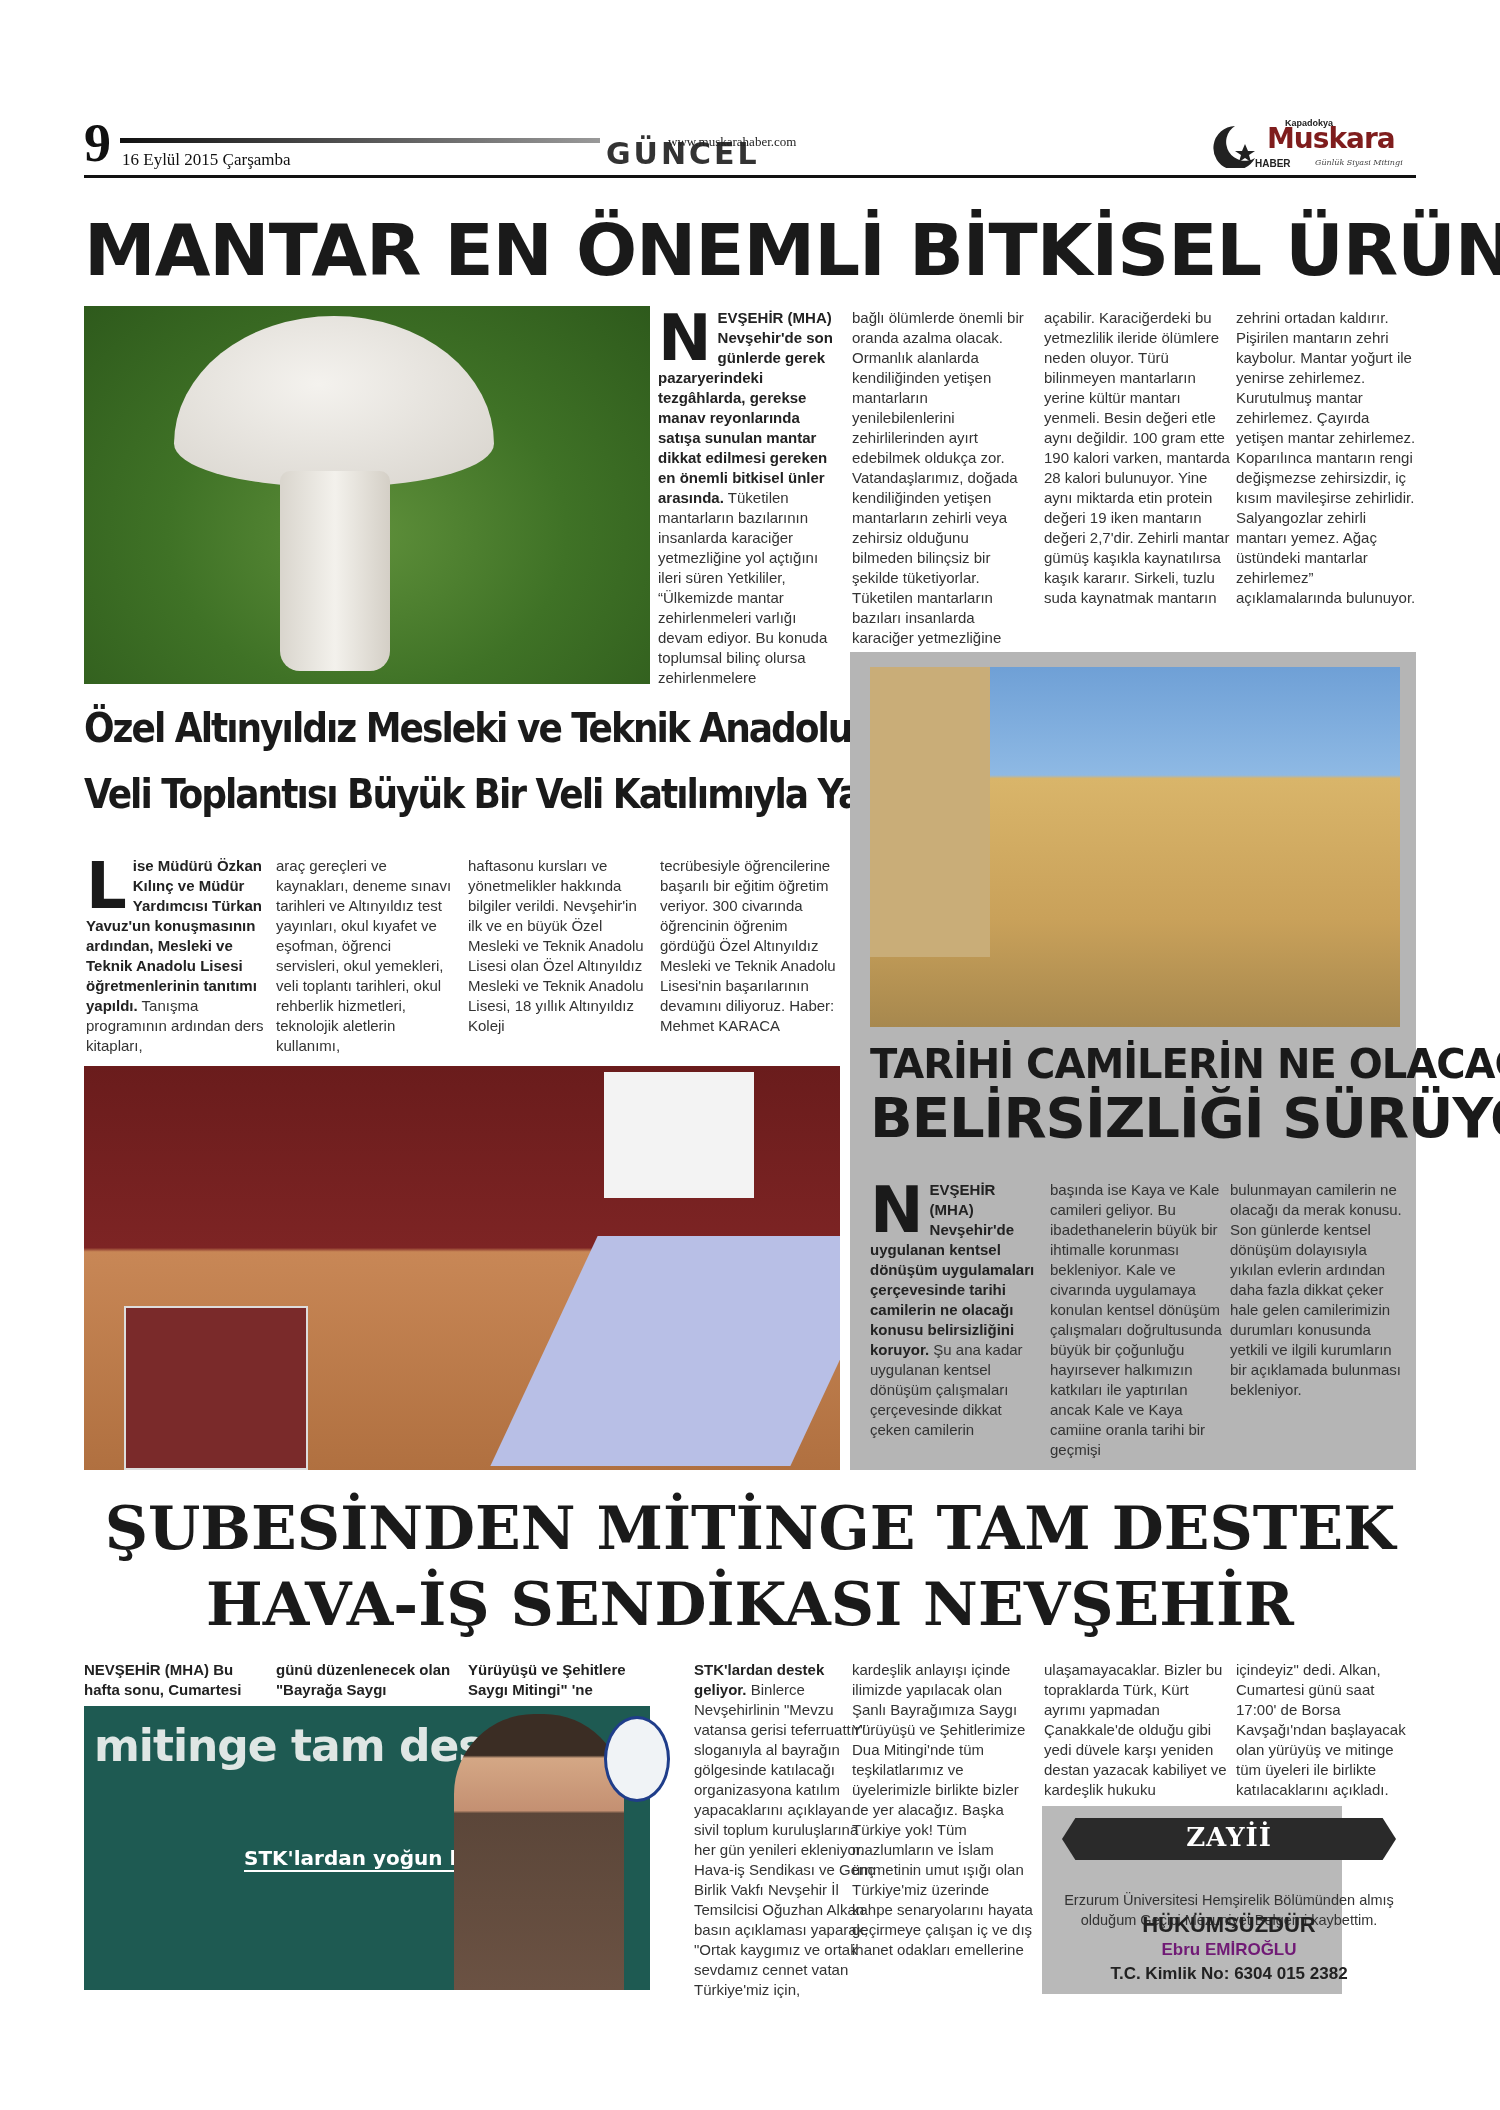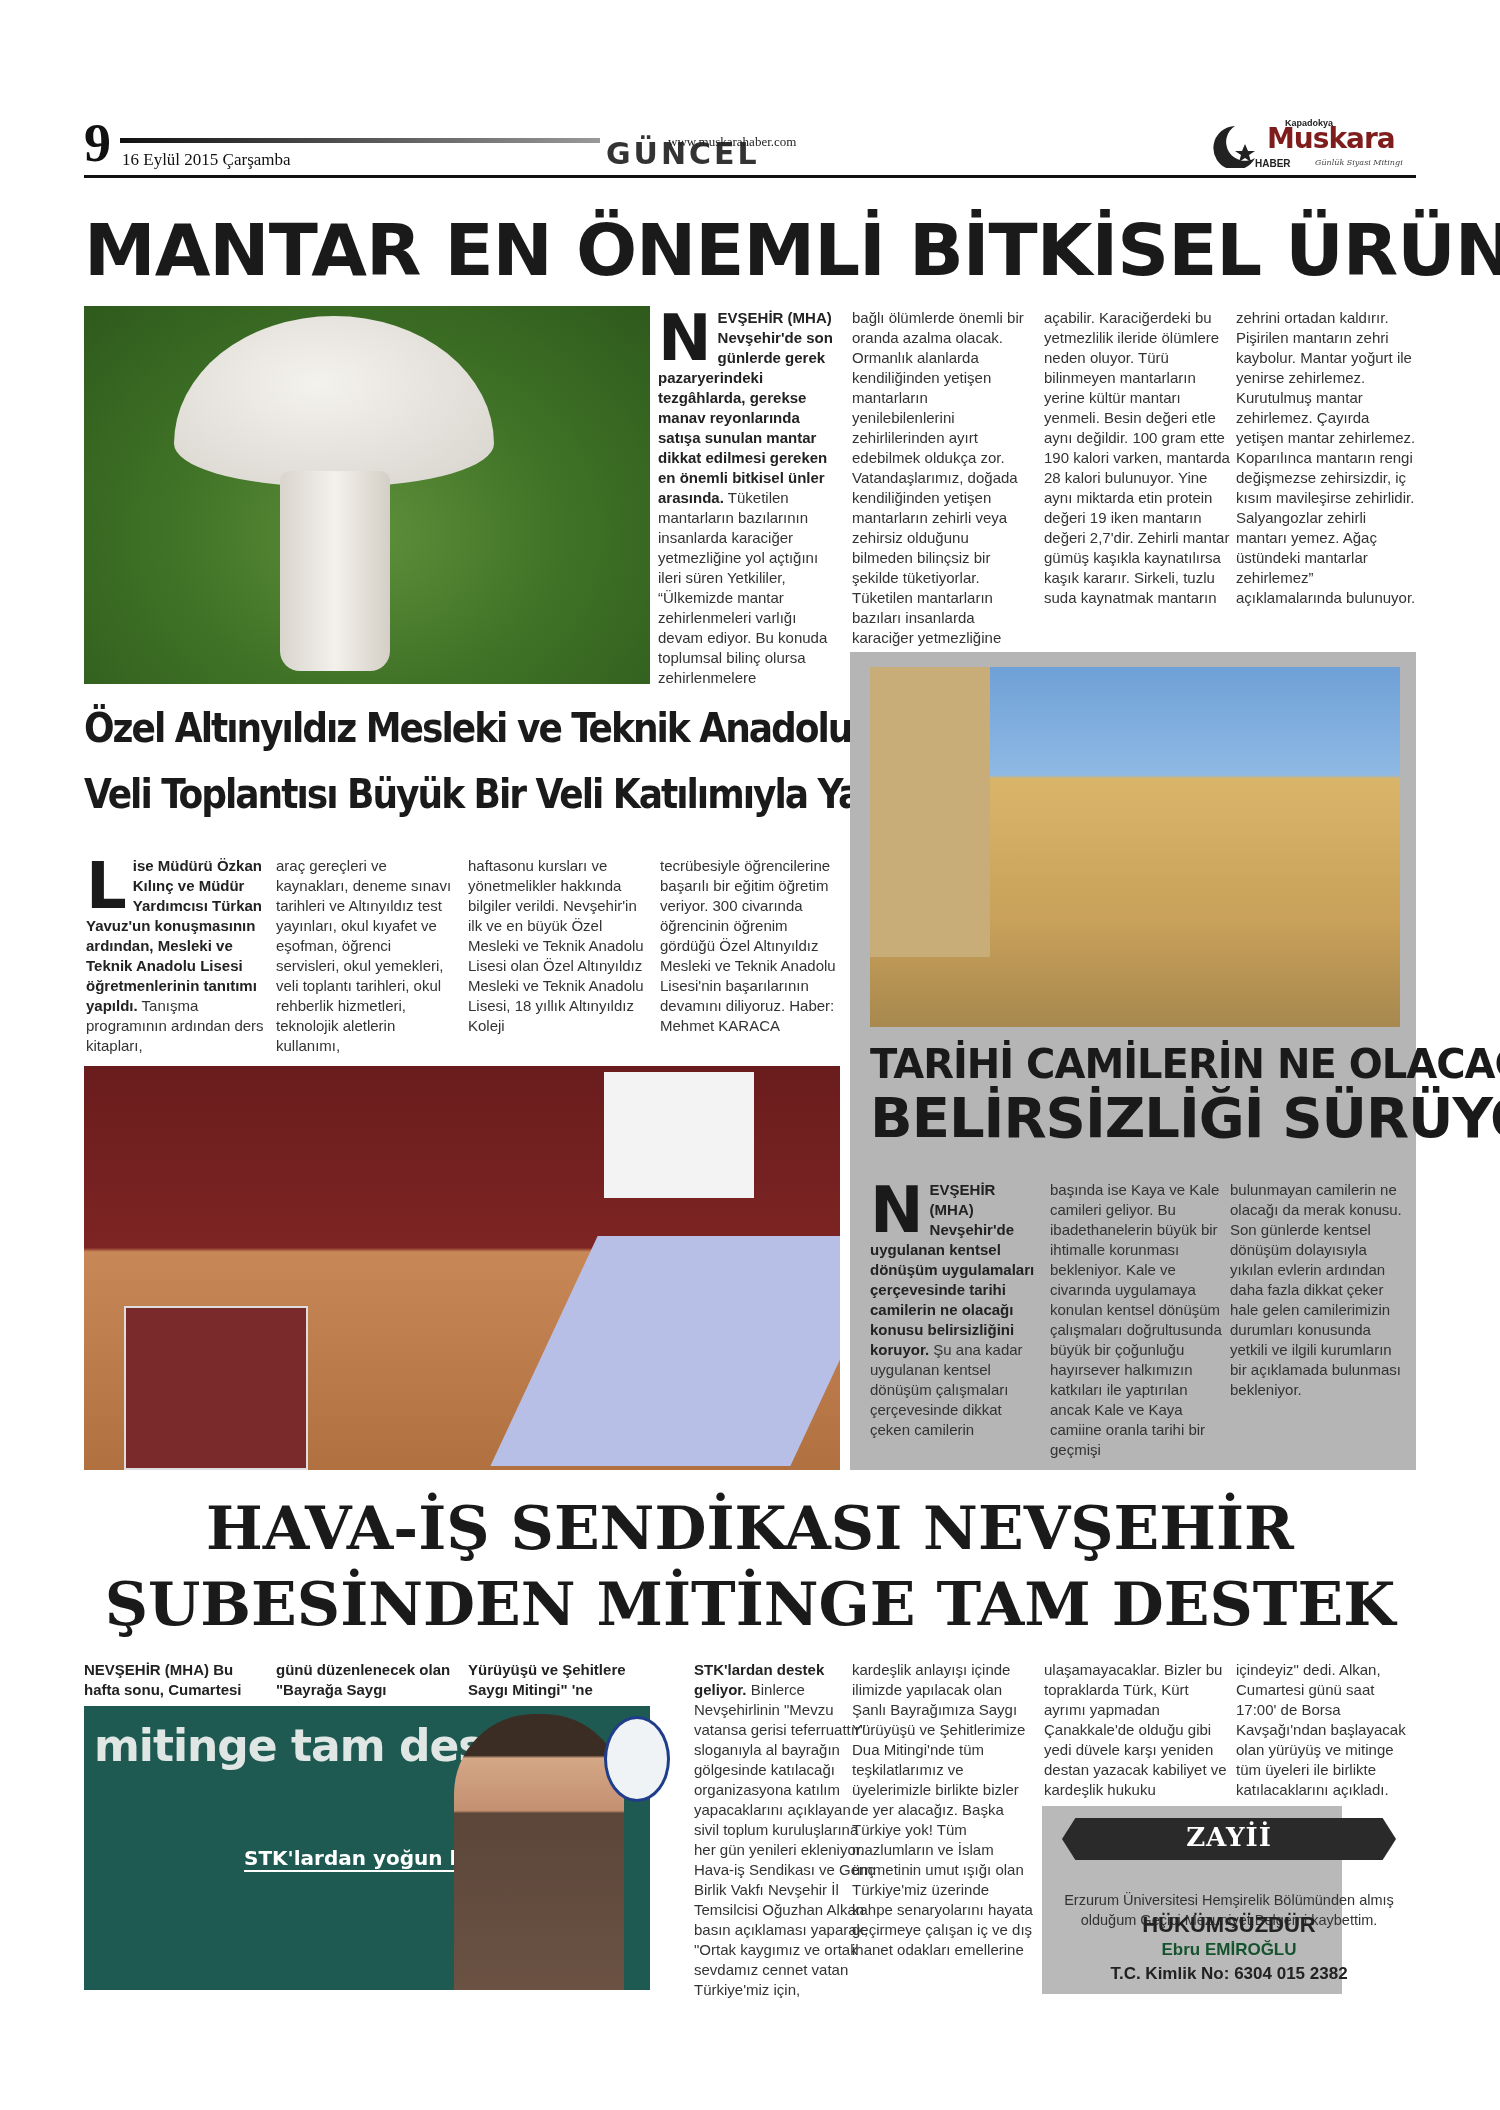--- a/index.html
+++ b/index.html
@@ -51,21 +51,21 @@
   .banner .b-sub { position:absolute; left:160px; top:140px; font-family:"DejaVu Sans", sans-serif; font-weight:bold; font-size:20px; color:#fff; border-bottom:2px solid #fff; }
   .banner .person { position:absolute; left:370px; top:8px; width:170px; height:276px; background:linear-gradient(to bottom,#3b2d24 0%,#3b2d24 15%,#d4a785 16%,#c49072 35%,#5b4639 36%,#6b5243 100%); border-radius:80px 80px 0 0; }
   .banner .seal { position:absolute; left:520px; top:10px; width:60px; height:80px; border-radius:50%; background:#f0f3f6; border:3px solid #1f3d8a; }
 
   
   .zayii { left:1042px; top:1806px; width:300px; height:188px; background:#b9b9b9; text-align:center; }
   .zayii-bar { position:absolute; left:20px; top:12px; width:334px; height:42px; background:#2a2a2a; clip-path:polygon(4% 0,96% 0,100% 50%,96% 100%,4% 100%,0 50%); }
   .zayii-title { position:absolute; left:0; top:16px; width:374px; font-family:"DejaVu Serif", serif; font-weight:bold; font-size:26px; color:#fff; letter-spacing:1px; }
   .zayii-text { position:absolute; left:0; top:64px; width:374px; font-size:14.5px; line-height:20px; color:#333;margin-top:20px; }
   .zayii-h { position:absolute; left:0; top:106px; width:374px; font-weight:bold; font-size:22px; color:#222; }
-  .zayii-name { position:absolute; left:0; top:134px; width:374px; font-weight:bold; font-size:17px; color:#14532d; }
+  .zayii-name { position:absolute; left:0; top:134px; width:374px; font-weight:bold; font-size:17px; color:#701a75; }
   .zayii-id { position:absolute; left:0; top:158px; width:374px; font-weight:bold; font-size:17px; color:#222; }
 </style>
 </head>
 <body>
 
 <div class="abs page-num">9</div>
 <div class="abs hdr-line-top"></div>
 <div class="abs hdr-date">16 Eylül 2015 Çarşamba</div>
 <div class="abs hdr-section">GÜNCEL</div>
 <div class="abs hdr-url">www.muskarahaber.com</div>
@@ -121,22 +121,22 @@
 <div class="abs h3b">BELİRSİZLİĞİ SÜRÜYOR</div>
 <div class="text-col" style="left:870px;top:1180px;width:170px;">
   <span class="dropcap">N</span>
   <span class="lead">EVŞEHİR (MHA) Nevşehir'de uygulanan kentsel dönüşüm uygulamaları çerçevesinde tarihi camilerin ne olacağı konusu belirsizliğini koruyor.</span>
   <span>Şu ana kadar uygulanan kentsel dönüşüm çalışmaları çerçevesinde dikkat çeken camilerin</span>
 </div>
 <div class="text-col" style="left:1050px;top:1180px;width:172px;">başında ise Kaya ve Kale camileri geliyor. Bu ibadethanelerin büyük bir ihtimalle korunması bekleniyor. Kale ve civarında uygulamaya konulan kentsel dönüşüm çalışmaları doğrultusunda büyük bir çoğunluğu hayırsever halkımızın katkıları ile yaptırılan ancak Kale ve Kaya camiine oranla tarihi bir geçmişi</div>
 <div class="text-col" style="left:1230px;top:1180px;width:180px;">bulunmayan camilerin ne olacağı da merak konusu. Son günlerde kentsel dönüşüm dolayısıyla yıkılan evlerin ardından daha fazla dikkat çeker hale gelen camilerimizin durumları konusunda yetkili ve ilgili kurumların bir açıklamada bulunması bekleniyor.</div>
 
 <div class="abs h4">
+  <div>ŞUBESİNDEN MİTİNGE TAM DESTEK</div>
   <div>HAVA-İŞ SENDİKASI NEVŞEHİR</div>
-  <div>ŞUBESİNDEN MİTİNGE TAM DESTEK</div>
 </div>
 <div class="text-col lead" style="left:84px;top:1660px;width:180px;">NEVŞEHİR (MHA) Bu hafta sonu, Cumartesi</div>
 <div class="text-col lead" style="left:276px;top:1660px;width:180px;">günü düzenlenecek olan "Bayrağa Saygı</div>
 <div class="text-col lead" style="left:468px;top:1660px;width:180px;">Yürüyüşü ve Şehitlere Saygı Mitingi" 'ne</div>
 <div class="abs banner">
   <div class="b-title">
     <div>mitinge tam destek</div>
   </div>
   <div class="b-sub">STK'lardan yoğun katılım</div>
   <div class="person"></div>

